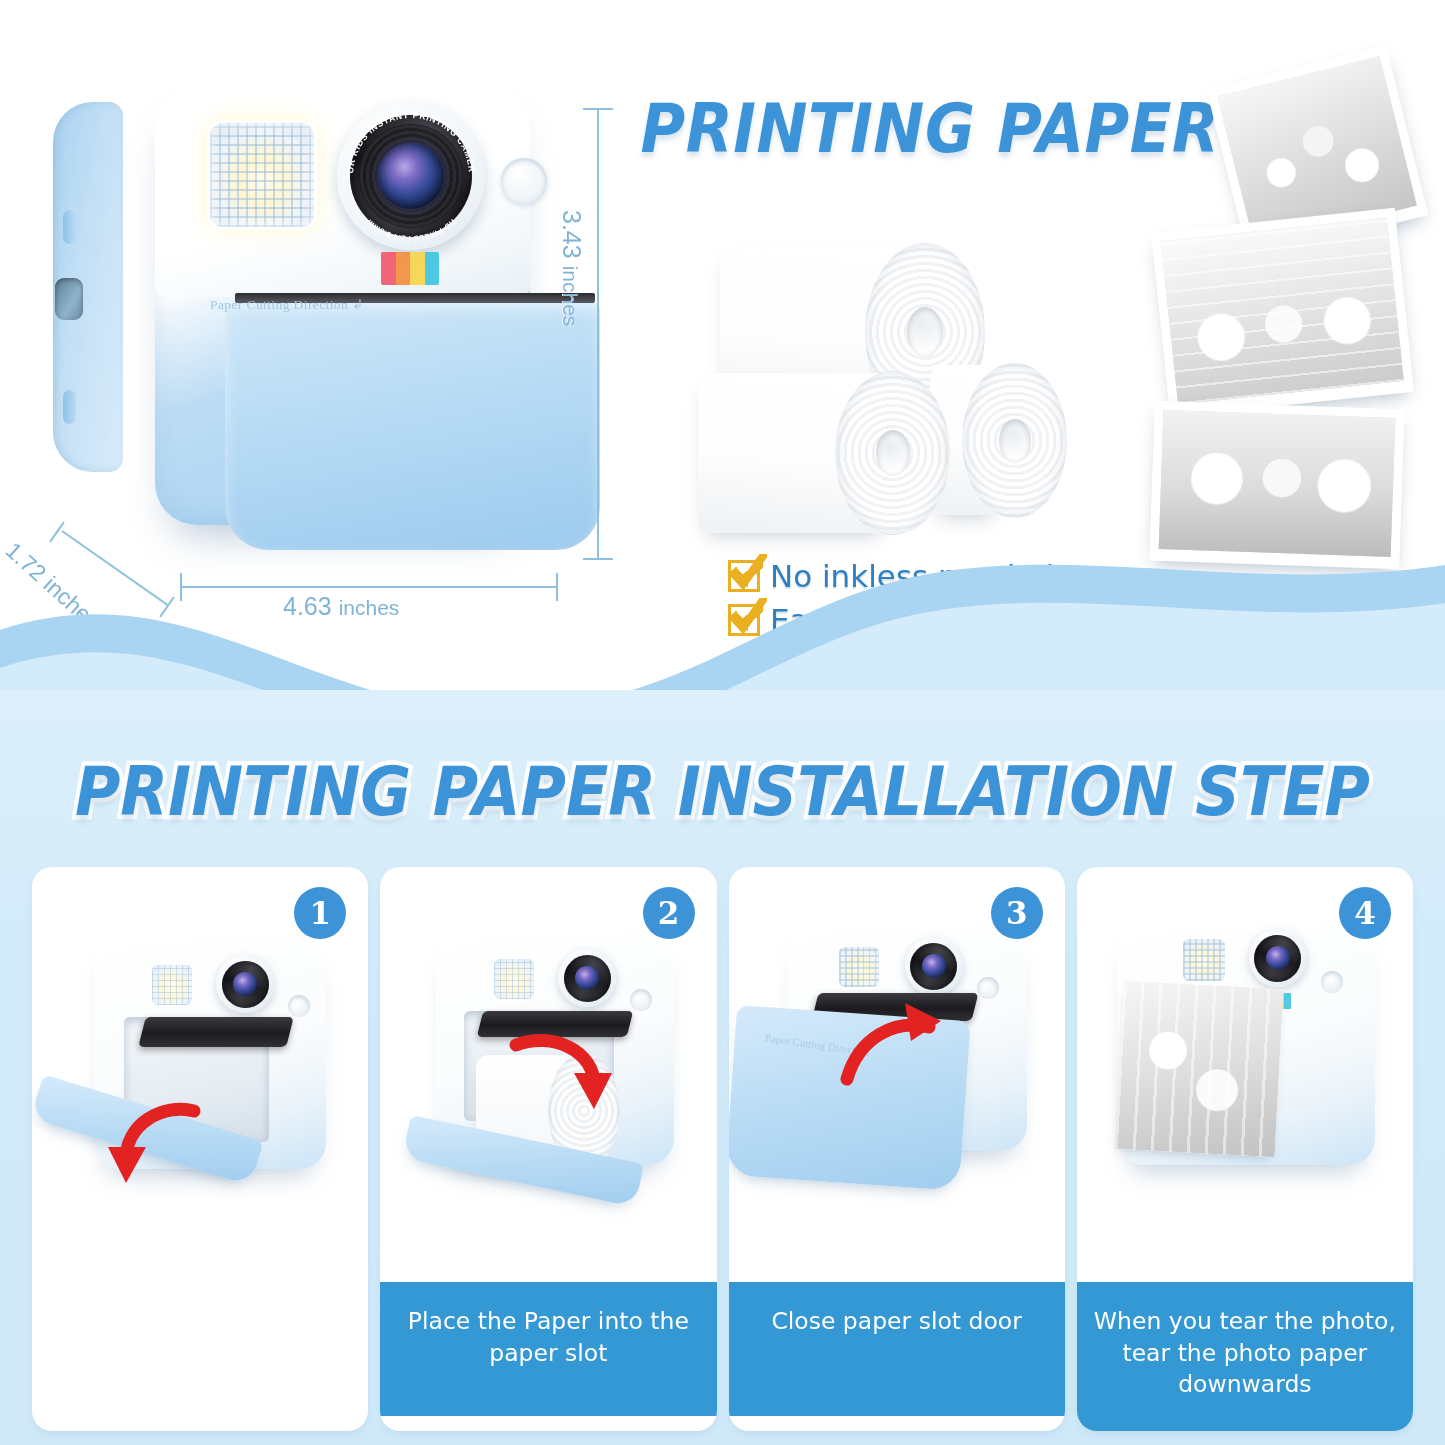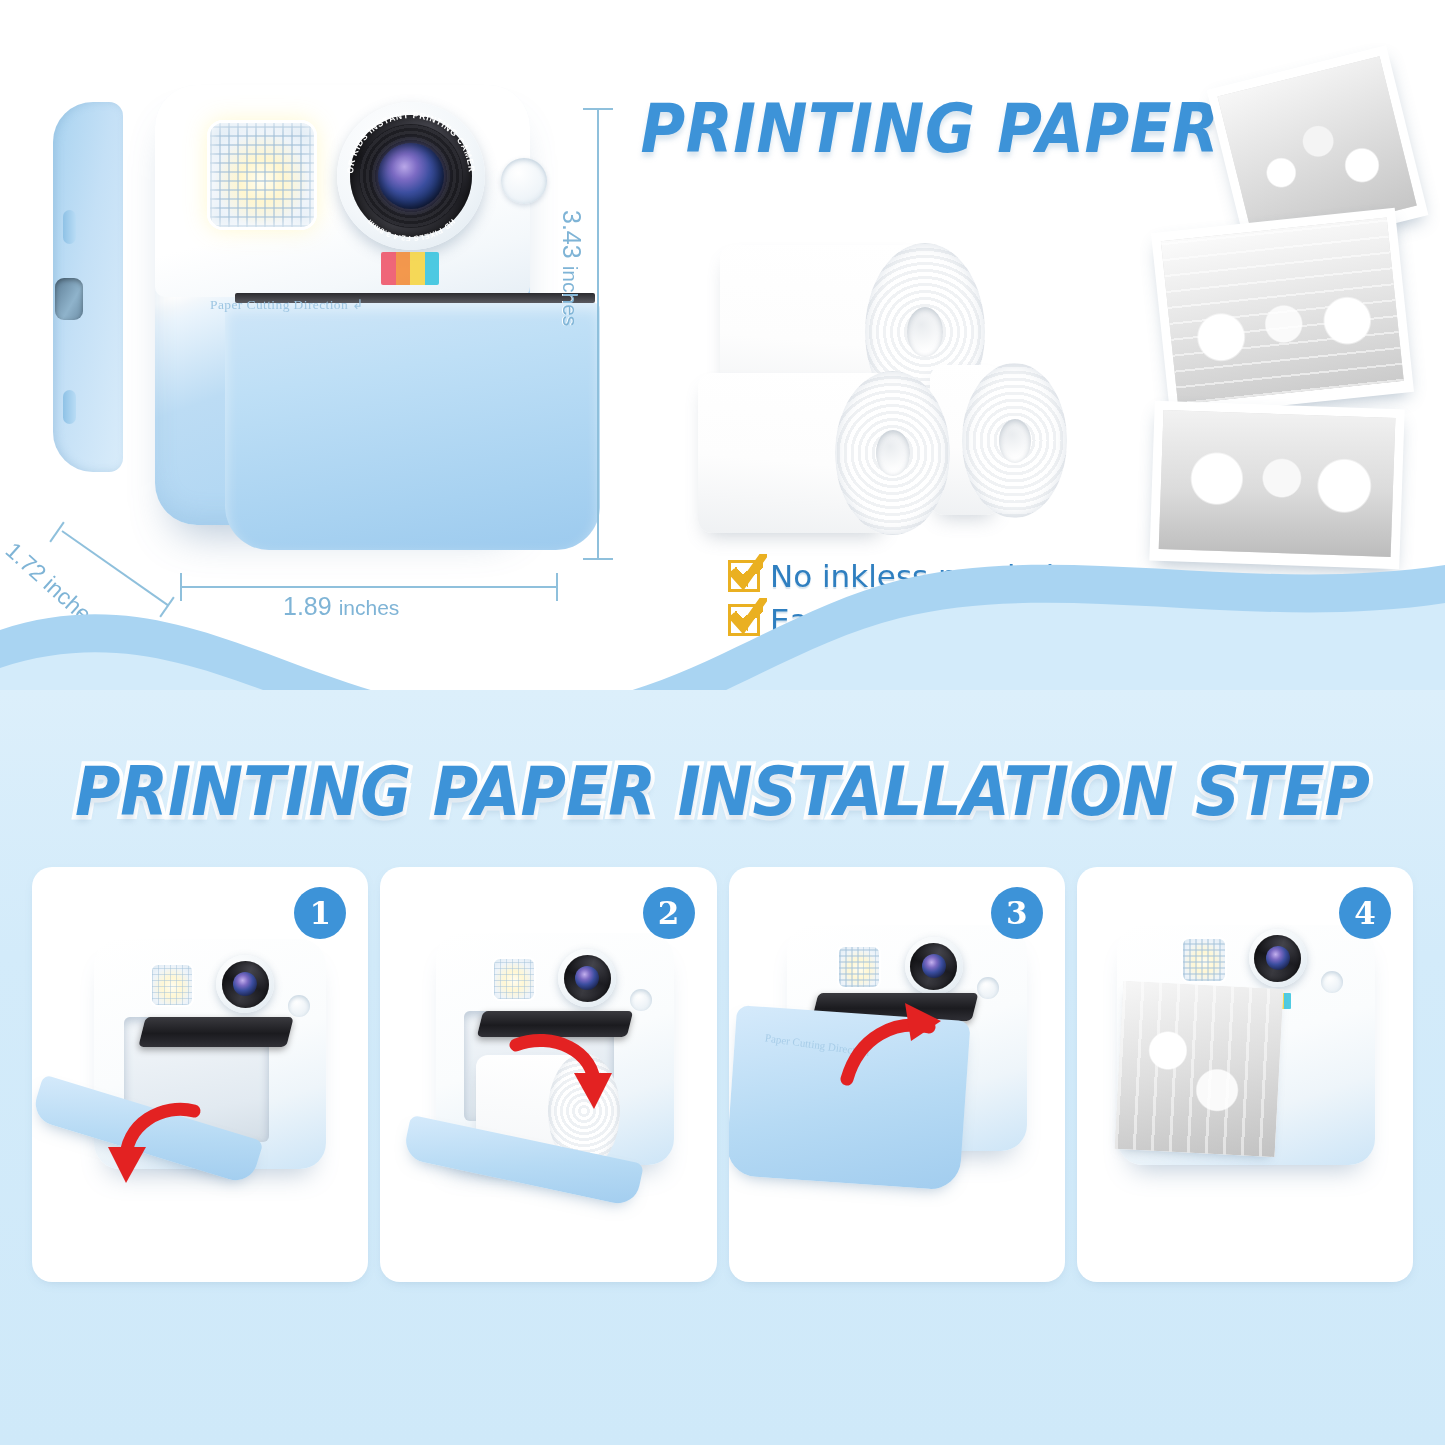--- a/index.html
+++ b/index.html
@@ -401,21 +401,21 @@
     <div class="dim-line" style="left:583px; top:558px; width:30px; height:2px;"></div>
     <div class="dim-label" style="left:586px; top:210px; transform: rotate(90deg); transform-origin: left top;">
       <span>3.43</span>
       <span class="unit">inches</span>
     </div>
 
     <div class="dim-line" style="left:180px; top:586px; width:378px; height:2px;"></div>
     <div class="dim-line" style="left:180px; top:573px; width:2px; height:28px;"></div>
     <div class="dim-line" style="left:556px; top:573px; width:2px; height:28px;"></div>
     <div class="dim-label" style="left:283px; top:592px;">
-      <span>1.89</span>
+      <span>4.63</span>
       <span class="unit">inches</span>
     </div>
 
     <div class="dim-line" style="left:62px; top:530px; width:130px; height:2px; transform: rotate(35deg); transform-origin:left center;"></div>
     <div class="dim-line" style="left:56px; top:520px; width:2px; height:24px; transform: rotate(35deg);"></div>
     <div class="dim-line" style="left:166px; top:595px; width:2px; height:24px; transform: rotate(35deg);"></div>
     <div class="dim-label" style="left:18px; top:537px; font-size:23px; transform: rotate(42deg); transform-origin:left top;">1.72 inches</div>
 
     <div id="title-printing-paper">PRINTING PAPER</div>
 
@@ -534,20 +534,21 @@
           <div class="m-roller" style="left:100px; top:144px; width:150px; height:26px; transform: skewX(-14deg);"></div>
           <div class="m-paperroll" style="left:96px; top:188px; width:108px; height:112px;"></div>
           <div class="m-paperface" style="left:168px; top:186px; width:72px; height:116px;"></div>
           <div class="m-door" style="left:24px; top:272px; width:238px; height:44px; border-radius:8px 8px 22px 22px; transform: rotate(12deg);"></div>
           <svg class="arrow-red" style="left:128px; top:162px; width:106px; height:92px;" viewBox="0 0 106 92">
             <path d="M8,16 C44,2 88,22 86,58" stroke="#e32222" stroke-width="13" fill="none" stroke-linecap="round"></path>
             <path d="M86,80 L66,44 L104,44 Z" fill="#e32222"></path>
           </svg>
         </div>
       </div>
+      <div class="step-caption">Place the Paper into the paper slot</div>
     </div>
 
     <div class="step-card">
       <div class="step-img">
         <div class="badge">3</div>
         <div class="mini">
           <div class="m-body" style="left:58px; top:58px; width:240px; height:226px;"></div>
           <div class="m-flash" style="left:108px; top:78px; width:44px; height:44px;"></div>
           <div class="m-lens" style="left:176px; top:70px; width:58px; height:58px;">
             <i style="width:47px;height:47px;">
@@ -564,20 +565,21 @@
           <div class="m-roller" style="left:86px; top:126px; width:160px; height:28px; transform: skewX(-14deg);"></div>
           <div class="m-door" style="left:2px; top:146px; width:234px; height:170px; border-radius:12px 12px 30px 30px; transform: rotate(4deg);">
             <span style="position:absolute; left:30px; top:28px; font-size:11px; color:#a8cde8; font-family:'Liberation Serif',serif; transform:rotate(4deg);">Paper Cutting Direction</span>
           </div>
           <svg class="arrow-red" style="left:108px; top:130px; width:106px; height:96px;" viewBox="0 0 106 96">
             <path d="M10,82 C22,40 58,22 92,30" stroke="#e32222" stroke-width="13" fill="none" stroke-linecap="round"></path>
             <path d="M104,24 L68,6 L74,44 Z" fill="#e32222"></path>
           </svg>
         </div>
       </div>
+      <div class="step-caption">Close paper slot door</div>
     </div>
 
     <div class="step-card">
       <div class="step-img">
         <div class="badge">4</div>
         <div class="mini">
           <div class="m-body" style="left:40px; top:58px; width:258px; height:240px;"></div>
           <div class="m-flash" style="left:104px; top:70px; width:46px; height:46px;"></div>
           <div class="m-lens" style="left:172px; top:62px; width:58px; height:58px;">
             <i style="width:47px;height:47px;">
@@ -589,16 +591,17 @@
             <i style="background:#ef5a6e"></i>
               <i style="background:#f3903f"></i>
               <i style="background:#f6d64a"></i>
               <i style="background:#3fc6e0"></i>
           </div>
           <div class="m-photo" style="left:42px; top:118px; width:160px; height:168px; transform: rotate(3deg);">
             <div class="inner gray-scene-d"></div>
           </div>
         </div>
       </div>
+      <div class="step-caption">When you tear the photo, tear the photo paper downwards</div>
     </div>
 
   </div>
 </div>
 
 </body></html>

